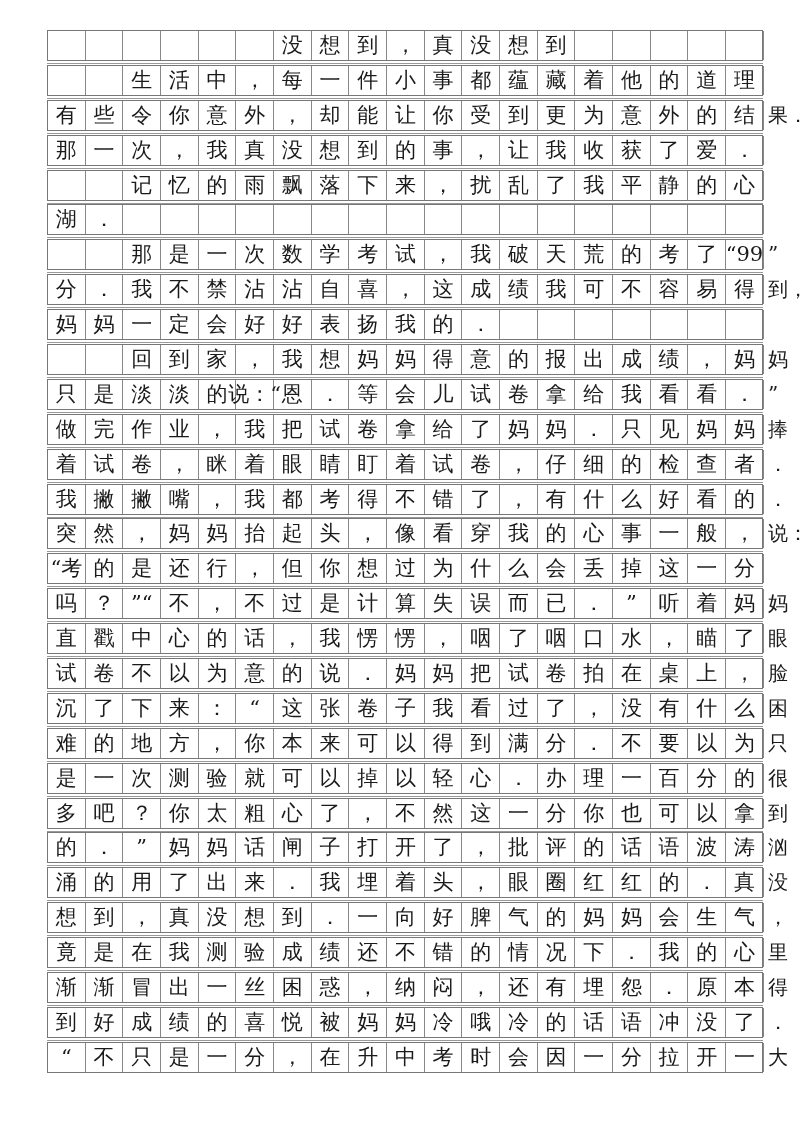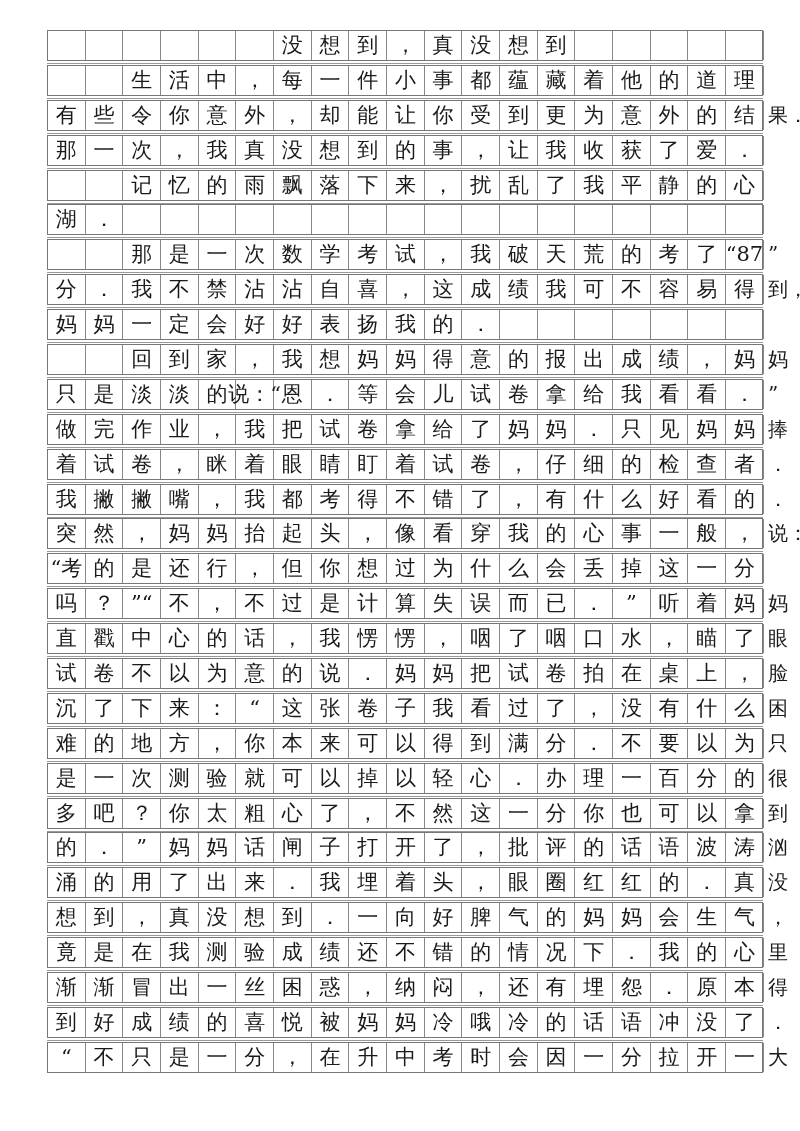--- a/index.html
+++ b/index.html
@@ -165,21 +165,21 @@
       <div class="cell">考</div>
       <div class="cell">试</div>
       <div class="cell">，</div>
       <div class="cell">我</div>
       <div class="cell">破</div>
       <div class="cell">天</div>
       <div class="cell">荒</div>
       <div class="cell">的</div>
       <div class="cell">考</div>
       <div class="cell">了</div>
-      <div class="cell">“87</div>
+      <div class="cell">“99</div>
       <span class="overflow">”</span>
     </div>
     <div class="row">
       <div class="cell">分</div>
       <div class="cell">．</div>
       <div class="cell">我</div>
       <div class="cell">不</div>
       <div class="cell">禁</div>
       <div class="cell">沾</div>
       <div class="cell">沾</div>

